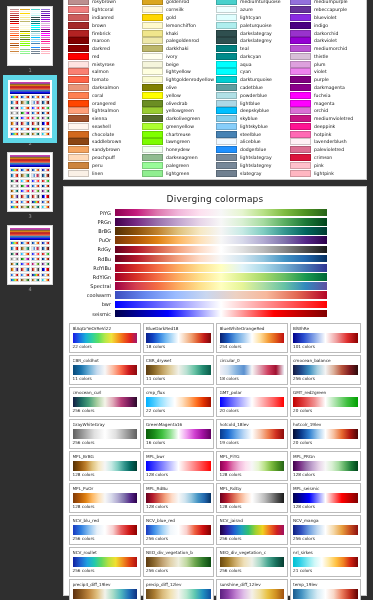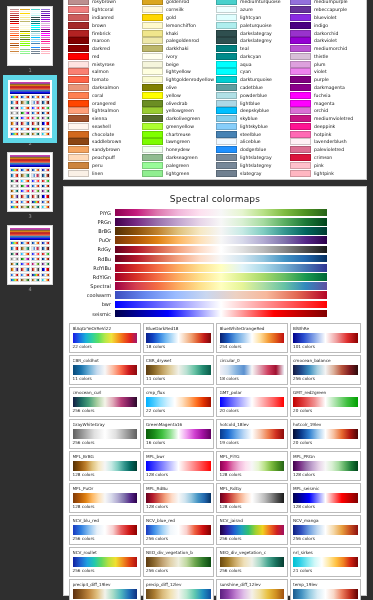--- a/index.html
+++ b/index.html
@@ -696,21 +696,21 @@
             </div>
             <div class="sw-row">
               <div class="sw-chip" style="background: rgb(255, 182, 193);"></div>
               <div class="sw-name">lightpink</div>
             </div>
           </div>
         </div>
     </div>
 
     <div class="page" id="page-div">
-      <div class="div-title">Spectral colormaps</div>
+      <div class="div-title">Diverging colormaps</div>
       <div id="cmap-list">
           <div class="cmap-row">
             <div class="cmap-label">PiYG</div>
             <div class="cmap-bar" style="background: linear-gradient(to right, rgb(142, 1, 82), rgb(197, 27, 125), rgb(222, 119, 174), rgb(241, 182, 218), rgb(253, 224, 239), rgb(247, 247, 247), rgb(230, 245, 208), rgb(184, 225, 134), rgb(127, 188, 65), rgb(77, 146, 33), rgb(39, 100, 25));"></div>
           </div>
           <div class="cmap-row">
             <div class="cmap-label">PRGn</div>
             <div class="cmap-bar" style="background: linear-gradient(to right, rgb(64, 0, 75), rgb(118, 42, 131), rgb(153, 112, 171), rgb(194, 165, 207), rgb(231, 212, 232), rgb(247, 247, 247), rgb(217, 240, 211), rgb(166, 219, 160), rgb(90, 174, 97), rgb(27, 120, 55), rgb(0, 68, 27));"></div>
           </div>
           <div class="cmap-row">

